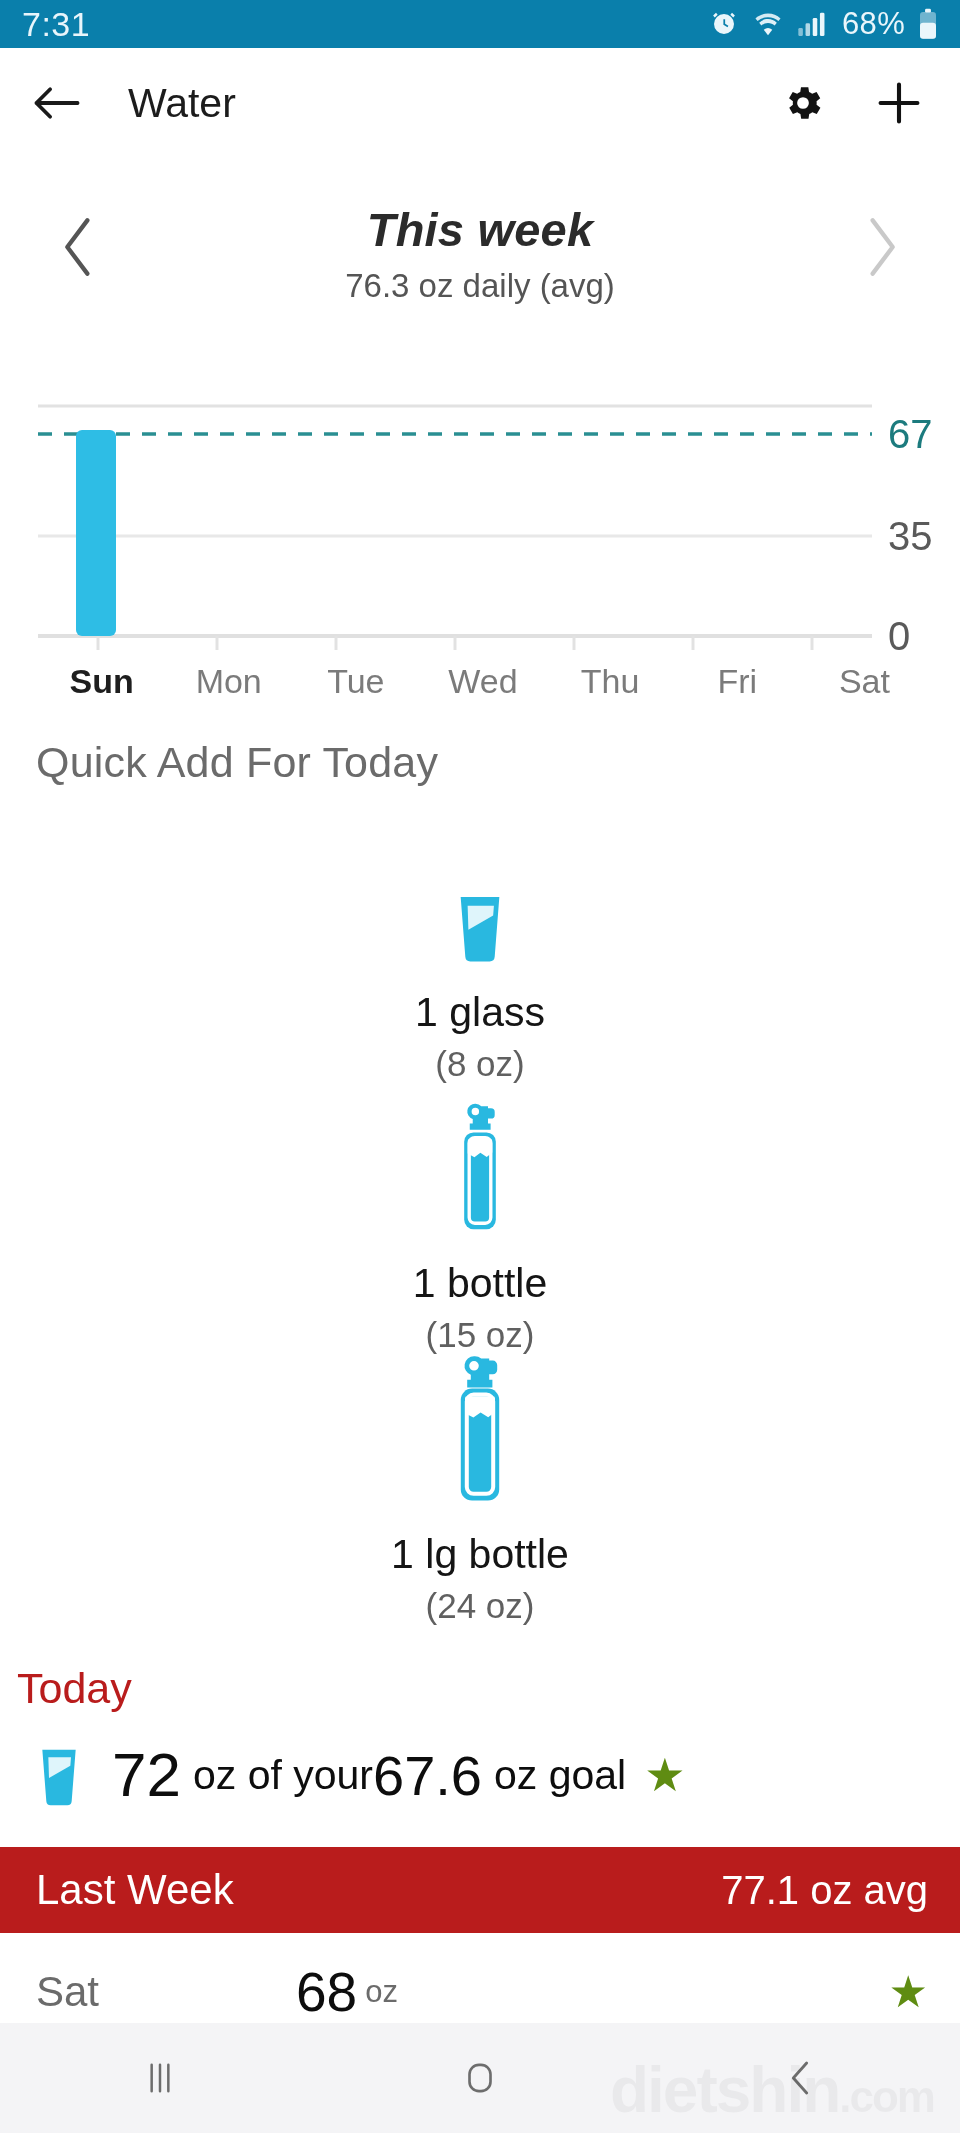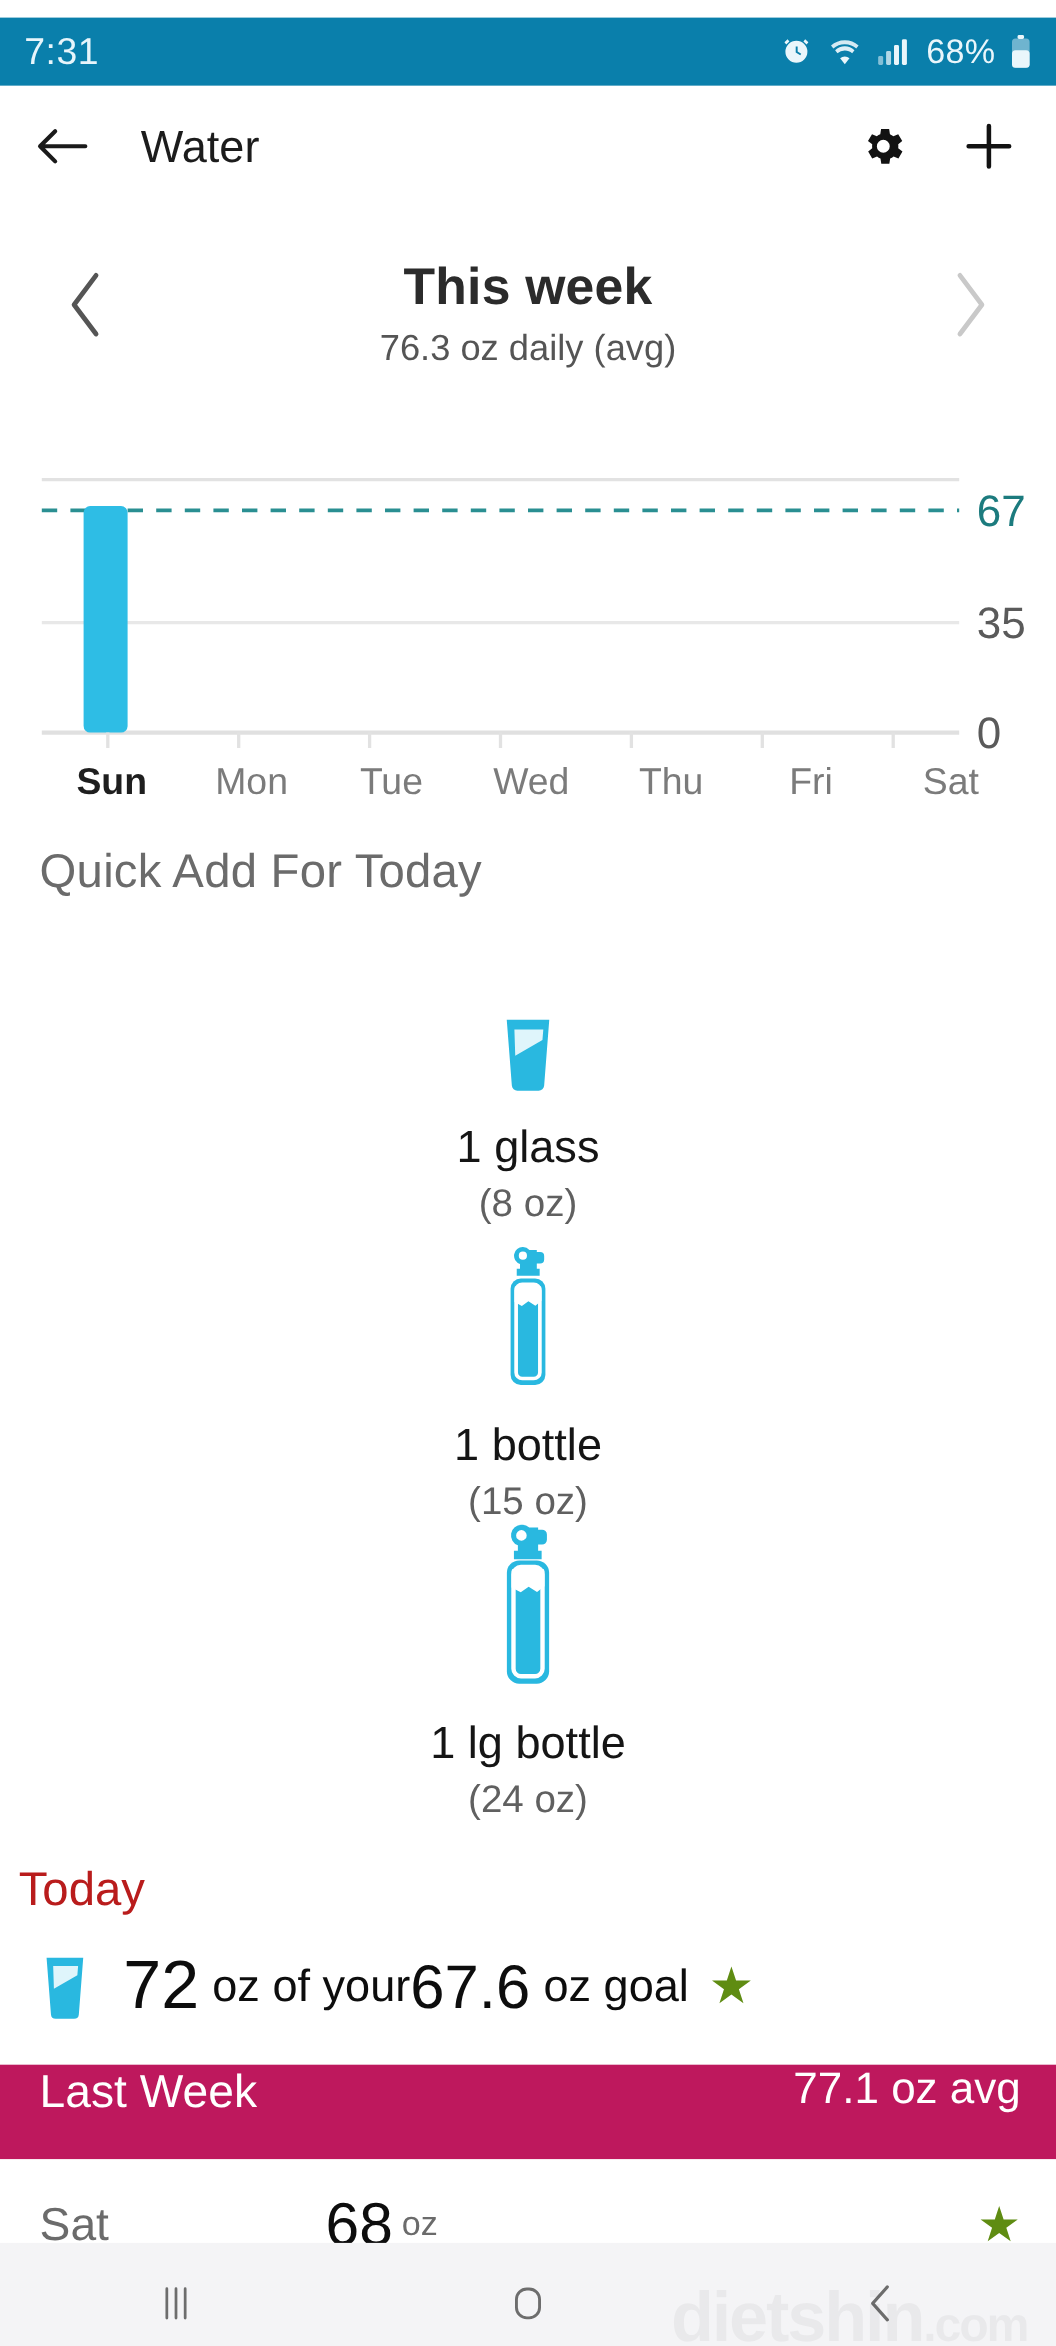--- a/index.html
+++ b/index.html
@@ -6,24 +6,23 @@
   html, body {
     width: 960px; height: 2133px;
     font-family: "Liberation Sans", sans-serif;
     background: #ffffff;
     overflow: hidden;
   }
   .phone { position: relative; width: 960px; height: 2133px; background:#fff; }
 
   
   .statusbar {
-    height: 62px; background: #0a7fab; color: #eaf6fb;
+    height: 48px; background: #0a7fab; color: #eaf6fb;
     display: flex; align-items: center; justify-content: space-between;
     padding: 0 22px;
-    margin-top: 16px;
   }
   .status-time { font-size: 34px; letter-spacing: .5px; color:#e8f5fb; }
   .status-right { display: flex; align-items: center; gap: 13px; }
   .status-right svg { display: block; }
   .battery-pct { font-size: 31px; color:#eaf6fb; letter-spacing:.3px; }
 
   
   .appbar {
     height: 110px; display: flex; align-items: center;
     padding: 0 26px; background: #fff;
@@ -47,21 +46,21 @@
   .tab.active { color: #1c7b7e; }
   .tab.active::after {
     content:""; position:absolute; left: 12px; right: 12px; bottom: 0;
     height: 7px; background: #1c7b7e;
   }
 
   
   .weekhead {
     position: relative; padding-top: 44px; text-align: center; height: 176px;
   }
-  .weekhead-title { font-size: 47px; color: #2b2b2b; font-weight: 600; letter-spacing:.2px;}
+  .weekhead-title { font-size: 47px; color: #2b2b2b; font-weight: 600; letter-spacing:.2px;font-style:italic;}
   .weekhead-sub { font-size: 33px; color: #555; margin-top: 10px; }
   .chev {
     position: absolute; top: 54px; width: 70px; height: 70px;
     display: flex; align-items: center; justify-content: center;
   }
   .chev-prev { left: 44px; }
   .chev-next { right: 44px; }
 
   
   .chart-wrap { position: relative; height: 320px; margin-top: 54px; }
@@ -91,22 +90,22 @@
   .today-row {
     display: flex; align-items: center; padding: 14px 26px 0 34px; height: 110px;
   }
   .today-amount { font-size: 62px; color: #0d0d0d; margin-left: 28px; line-height: 1; }
   .today-text { font-size: 41px; color: #0d0d0d; margin-left: 12px; }
   .today-goal { font-size: 56px; color: #0d0d0d; }
   .star { color: #5f8c12; font-size: 46px; margin-left: 18px; }
 
   
   .lastweek {
-    margin-top: 24px; background: #be185d; color: #fff;
-    height: 86px; display:flex; justify-content: space-between;
+    margin-top: 24px; background: #b91c1c; color: #fff;
+    height: 86px; display:flex; align-items:center; justify-content: space-between;
     padding: 0 32px 0 36px;
   }
   .lw-label { font-size: 42px; font-weight: 400; }
   .lw-avg { font-size: 40px; }
 
   
   .row {
     height: 119px; display: flex; align-items: center;
     padding: 0 32px 0 36px; border-bottom: 2px solid #dcdcdc;
     background: #fff;

